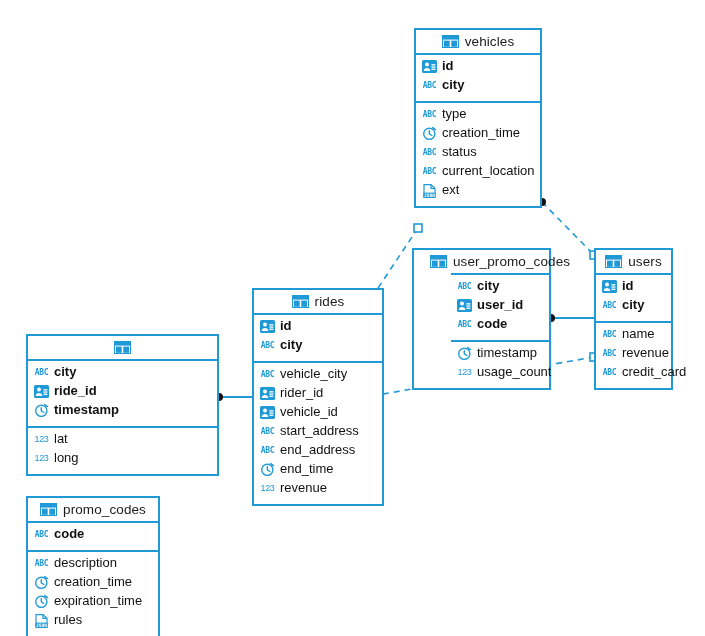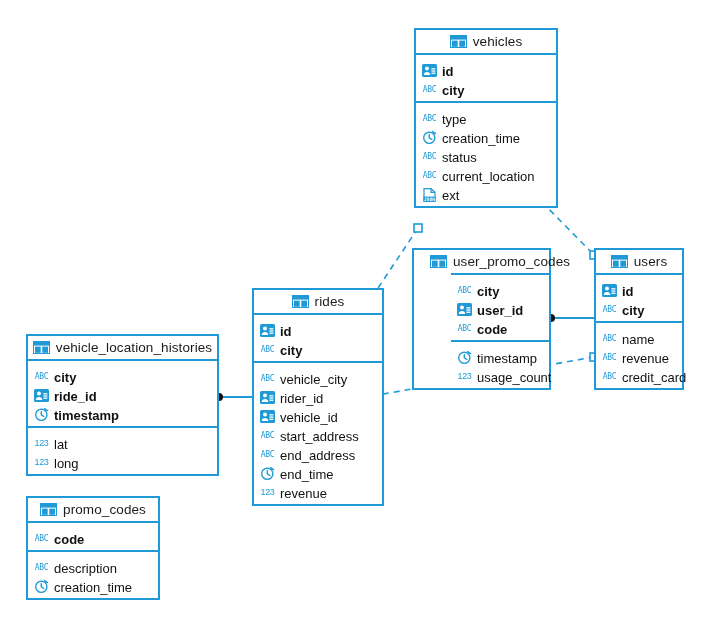--- a/index.html
+++ b/index.html
@@ -63,21 +63,21 @@
   .field-group {
     padding: 4px 0 4px 0;
     box-sizing: border-box;
   }
   .field-group.pk {
     border-bottom: 2px solid #1f9ad6;
   }
 
   .field-row {
     display: flex;
-    align-items: flex-end;
+    align-items: flex-start;
     gap: 5px;
     height: 19px;
     padding: 0 6px;
     box-sizing: border-box;
     white-space: nowrap;
   }
   .field-name {
     font-size: 13px;
     color: #111111;
     line-height: 1;
@@ -93,21 +93,21 @@
     flex: 0 0 15px;
     display: inline-flex;
     align-items: center;
     justify-content: center;
     position: relative;
   }
   .ticon svg { display: block; }
 
   .icon-abc {
     font-size: 8px;
-    font-weight: normal;
+    font-weight: bold;
     color: #1f9ad6;
     font-family: "DejaVu Sans Mono", monospace;
     letter-spacing: -0.3px;
     line-height: 1;
   }
   .icon-123 {
     font-size: 9px;
     font-weight: normal;
     color: #1f9ad6;
     font-family: "Liberation Sans", sans-serif;
@@ -147,21 +147,21 @@
         <polyline points="372,396 594,357" fill="none" stroke="#1f9ad6" stroke-width="1.6" stroke-dasharray="6,5"></polyline>
         <circle cx="372" cy="396" r="4" fill="#111111"></circle>
         <rect x="590" y="353" width="8" height="8" fill="#ffffff" stroke="#1f9ad6" stroke-width="1.6"></rect>
       </g>
       <g>
         <polyline points="542,202 594,255" fill="none" stroke="#1f9ad6" stroke-width="1.6" stroke-dasharray="6,5"></polyline>
         <circle cx="542" cy="202" r="4" fill="#111111"></circle>
         <rect x="590" y="251" width="8" height="8" fill="#ffffff" stroke="#1f9ad6" stroke-width="1.6"></rect>
       </g>
     </svg>
-<div class="table-card" style="left: 414px; top: 28px; width: 144px;">
+<div class="table-card" style="left: 414px; top: 28px; width: 128px;">
       <div class="table-header">
         <span class="hicon">
           <svg width="17" height="13" viewBox="0 0 17 13">
             <rect x="0.5" y="0.5" width="16" height="12" fill="none" stroke="#1f9ad6"></rect>
             <rect x="1" y="1" width="15" height="3.6" fill="#1f9ad6"></rect>
             <rect x="2" y="5.6" width="5.7" height="6.2" fill="#1f9ad6"></rect>
             <rect x="9.3" y="5.6" width="5.7" height="6.2" fill="#1f9ad6"></rect>
           </svg>
         </span>
         <span class="table-title">vehicles</span>
@@ -280,21 +280,21 @@
           <span class="field-name">timestamp</span>
         </div>
         <div class="field-row">
           <span class="ticon">
             <span class="icon-123">123</span>
           </span>
           <span class="field-name">usage_count</span>
         </div>
       </div>
     </div>
-    <div class="table-card" style="left: 594px; top: 248px; width: 90px;">
+    <div class="table-card" style="left: 594px; top: 248px; width: 79px;">
       <div class="table-header">
         <span class="hicon">
           <svg width="17" height="13" viewBox="0 0 17 13">
             <rect x="0.5" y="0.5" width="16" height="12" fill="none" stroke="#1f9ad6"></rect>
             <rect x="1" y="1" width="15" height="3.6" fill="#1f9ad6"></rect>
             <rect x="2" y="5.6" width="5.7" height="6.2" fill="#1f9ad6"></rect>
             <rect x="9.3" y="5.6" width="5.7" height="6.2" fill="#1f9ad6"></rect>
           </svg>
         </span>
         <span class="table-title">users</span>
@@ -440,21 +440,20 @@
     <div class="table-card" style="left: 26px; top: 334px; width: 193px;">
       <div class="table-header">
         <span class="hicon">
           <svg width="17" height="13" viewBox="0 0 17 13">
             <rect x="0.5" y="0.5" width="16" height="12" fill="none" stroke="#1f9ad6"></rect>
             <rect x="1" y="1" width="15" height="3.6" fill="#1f9ad6"></rect>
             <rect x="2" y="5.6" width="5.7" height="6.2" fill="#1f9ad6"></rect>
             <rect x="9.3" y="5.6" width="5.7" height="6.2" fill="#1f9ad6"></rect>
           </svg>
         </span>
-        <span class="table-title">vehicle_location_histories</span>
       </div>
       <div class="field-group pk">
         <div class="field-row key">
           <span class="ticon">
             <span class="icon-abc">ABC</span>
           </span>
           <span class="field-name">city</span>
         </div>
         <div class="field-row key">
           <span class="ticon">
@@ -525,15 +524,36 @@
         <div class="field-row">
           <span class="ticon">
             <svg width="15" height="15" viewBox="0 0 15 15">
               <circle cx="7.3" cy="7.8" r="5.6" fill="none" stroke="#1f9ad6" stroke-width="1.4"></circle>
               <path d="M7.3 4.6V7.9l2.6 1.6" fill="none" stroke="#1f9ad6" stroke-width="1.4" stroke-linecap="round"></path>
               <path d="M10.6 1.6 13.6 3.6" stroke="#1f9ad6" stroke-width="1.4" stroke-linecap="round"></path>
             </svg>
           </span>
           <span class="field-name">creation_time</span>
         </div>
+        <div class="field-row">
+          <span class="ticon">
+            <svg width="15" height="15" viewBox="0 0 15 15">
+              <circle cx="7.3" cy="7.8" r="5.6" fill="none" stroke="#1f9ad6" stroke-width="1.4"></circle>
+              <path d="M7.3 4.6V7.9l2.6 1.6" fill="none" stroke="#1f9ad6" stroke-width="1.4" stroke-linecap="round"></path>
+              <path d="M10.6 1.6 13.6 3.6" stroke="#1f9ad6" stroke-width="1.4" stroke-linecap="round"></path>
+            </svg>
+          </span>
+          <span class="field-name">expiration_time</span>
+        </div>
+        <div class="field-row">
+          <span class="ticon">
+            <svg width="15" height="14" viewBox="0 0 15 14">
+              <path d="M2 0.7h7l4 3.6v9H2z" fill="none" stroke="#1f9ad6" stroke-width="1.2"></path>
+              <path d="M9 0.7v3.6h4" fill="none" stroke="#1f9ad6" stroke-width="1.2"></path>
+              <rect x="1.4" y="8.6" width="12.2" height="5" fill="#1f9ad6"></rect>
+              <text x="7.5" y="12.8" text-anchor="middle" font-size="4.6" font-family="&quot;DejaVu Sans Mono&quot;, monospace" font-weight="bold" fill="#ffffff">JSON</text>
+            </svg>
+          </span>
+          <span class="field-name">rules</span>
+        </div>
       </div>
     </div>
   </div>
 
 </body></html>

